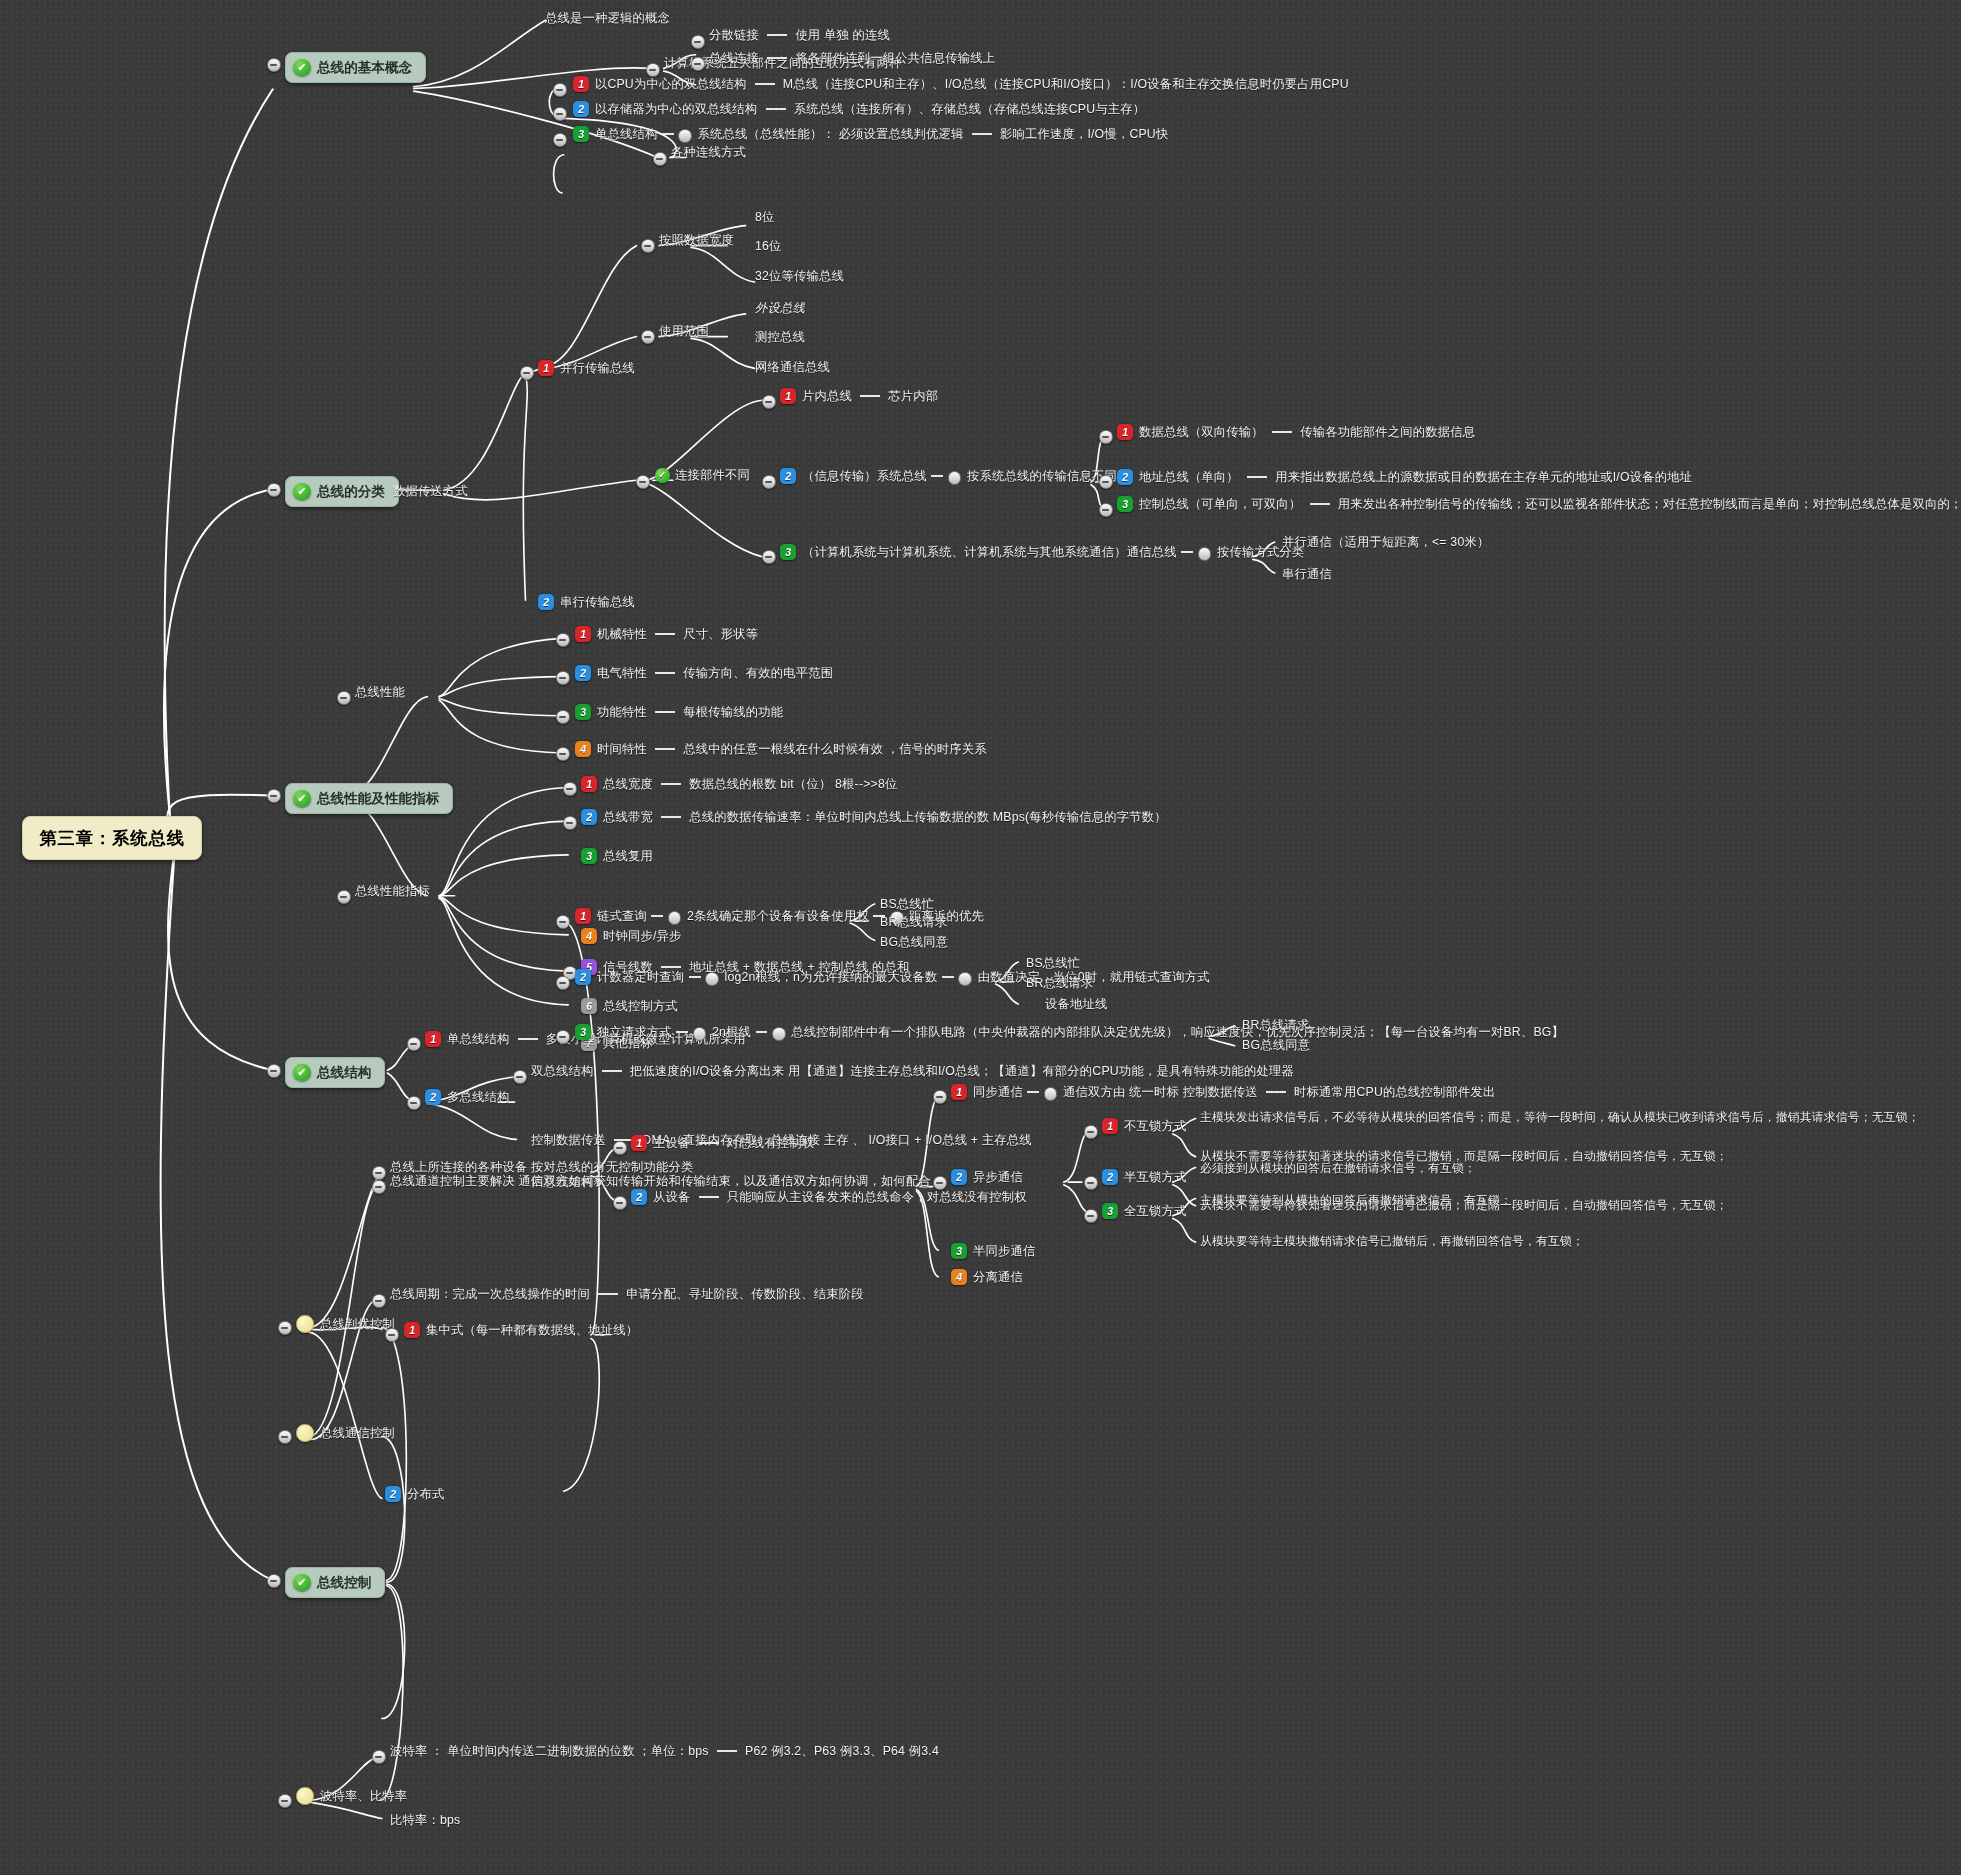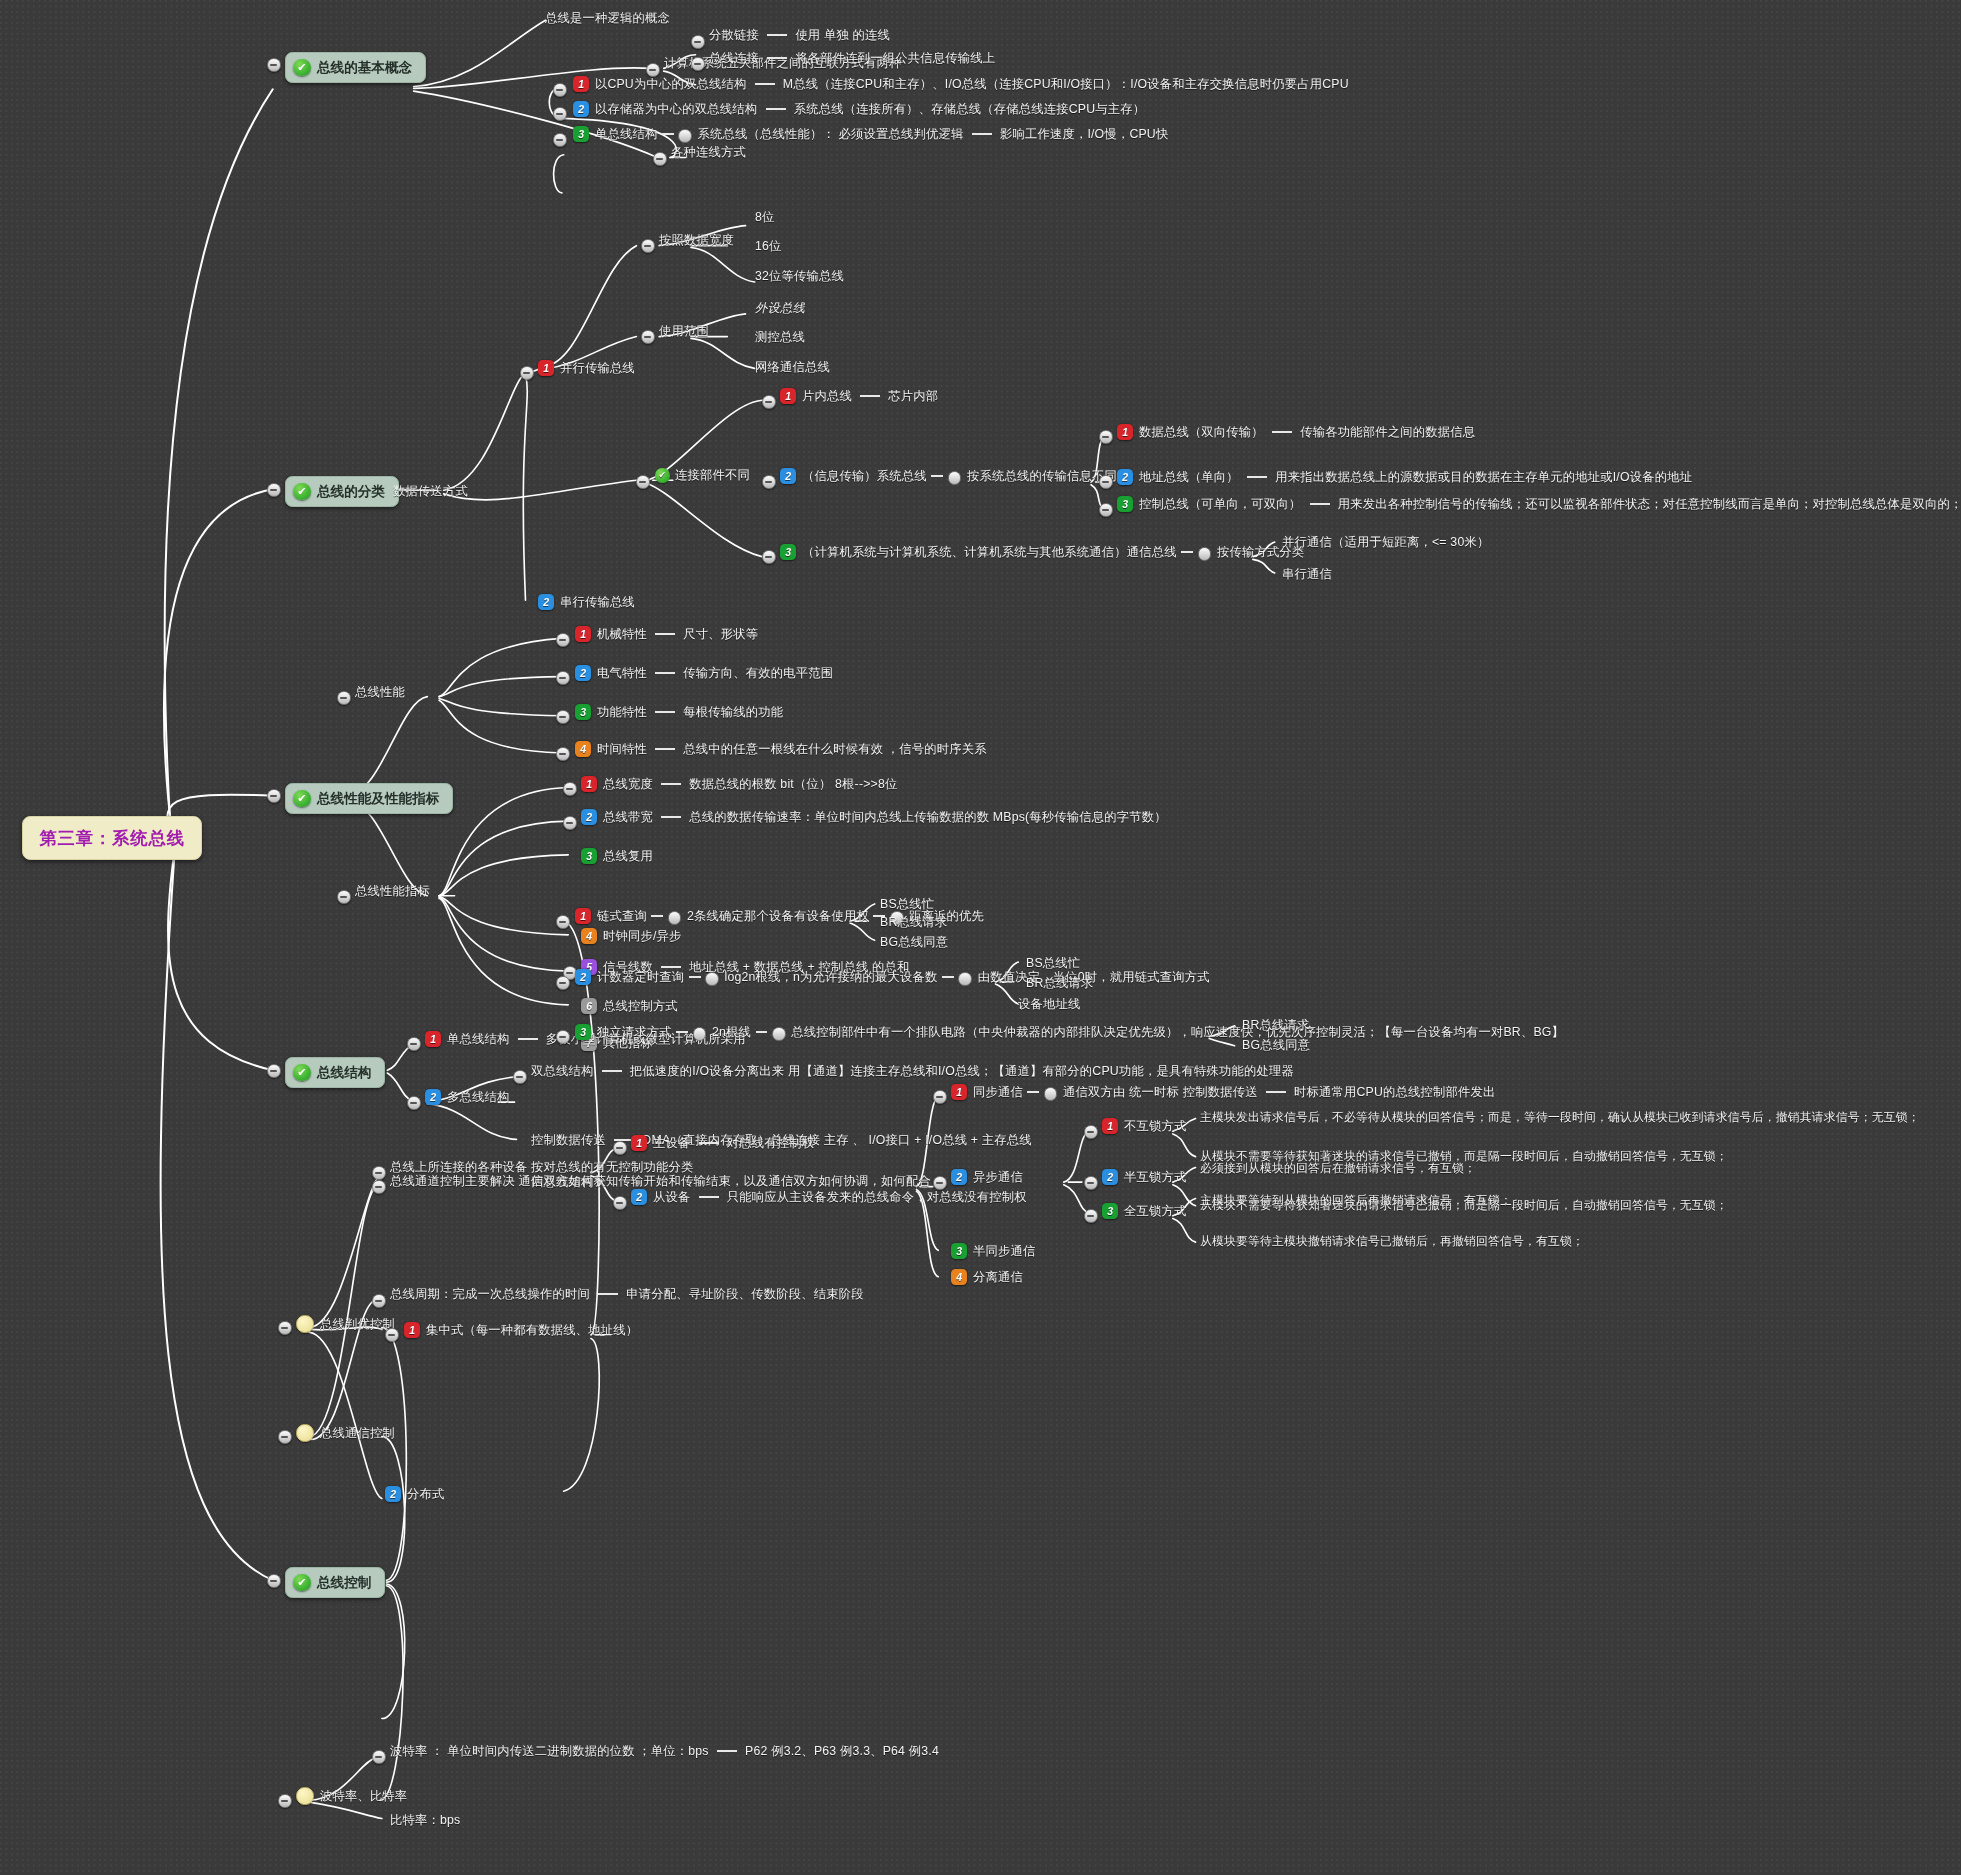--- a/index.html
+++ b/index.html
@@ -17,21 +17,21 @@
   #canvas{position:absolute;left:0;top:0;width:1962px;height:1876px;}
   svg.links{position:absolute;left:0;top:0;width:1962px;height:1876px;pointer-events:none;}
   .node{position:absolute;white-space:nowrap;display:flex;align-items:center;}
   .txt{font-size:12.3px;line-height:1.15;letter-spacing:0.2px;color:#f4f4f4;text-shadow:0 0.9px 0 rgba(0,0,0,.6);}
   .txt.sm{font-size:11.8px;}
   .root{
     position:absolute;
     background:#f1ecc8;
     border:0.9px solid #d9d2a6;
     border-radius:8.2px;
-    color:#a21caf;
+    color:#000000;
     font-size:17.3px;
     padding:9px 16.4px;
     box-shadow:0 1.8px 4.5px rgba(0,0,0,.5);
     font-weight:600;
     letter-spacing:0.9px;
   }
   .topic{
     background:#b6cbbd;
     border:0.9px solid #9cb5a6;
     border-radius:7.3px;
@@ -579,21 +579,21 @@
   <span class="dashs"></span>
   <span class="dotp" style="position:relative;display:inline-block;top:1.8px;margin-right:5.5px;"></span>
   <span>由数值决定，当位0时，就用链式查询方式</span>
 </div>
 <div class="node txt" style="left:1026px;top:956px;">
       <span>BS总线忙</span>
     </div>
 <div class="node txt" style="left:1026px;top:976px;">
       <span>BR总线请求</span>
     </div>
-<div class="node txt" style="left:1018px;top:997px;">
+<div class="node txt" style="left:1045px;top:997px;">
       <span>设备地址线</span>
     </div>
 
 <div class="dot" style="left:556px;top:1030px;"></div>
 <div class="node txt" style="left:575px;top:1024px;">
   <span class="badge b3">3</span>
   <span>独立请求方式</span>
   <span class="dashs"></span>
   <span class="dotp" style="position:relative;display:inline-block;top:1.8px;margin-right:5.5px;"></span>
   <span>2n根线</span>

